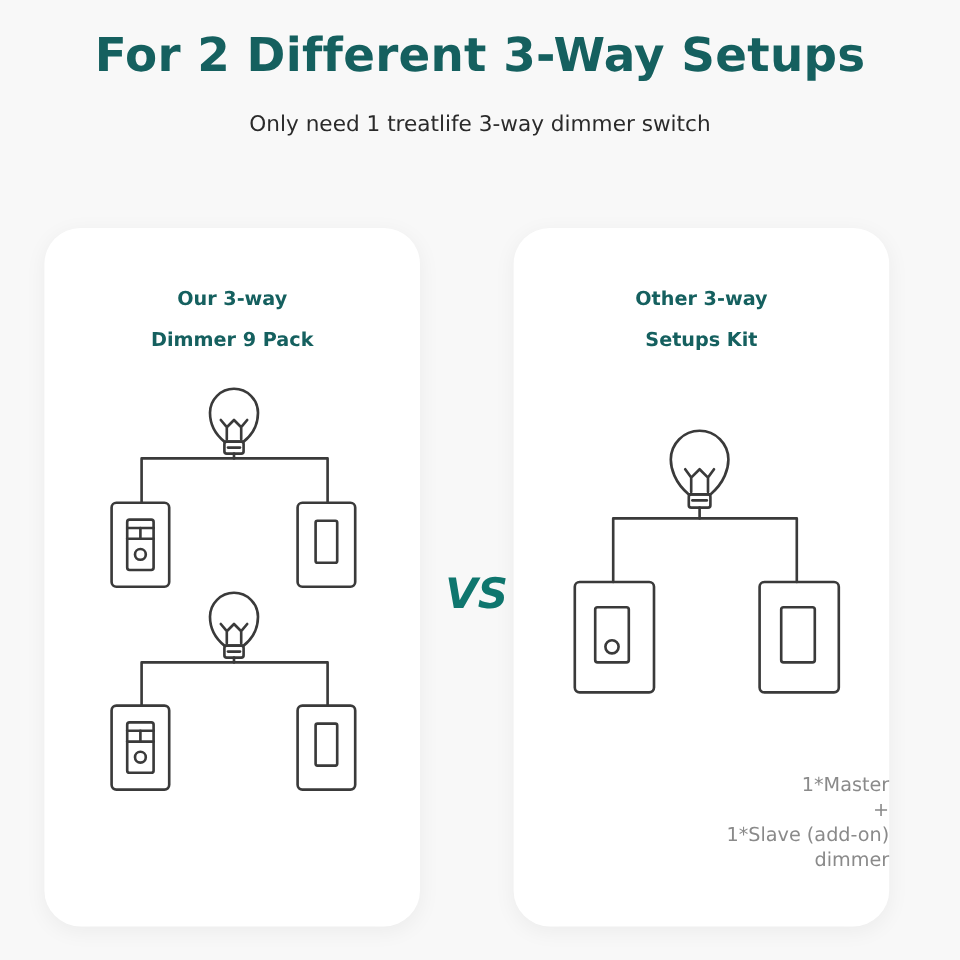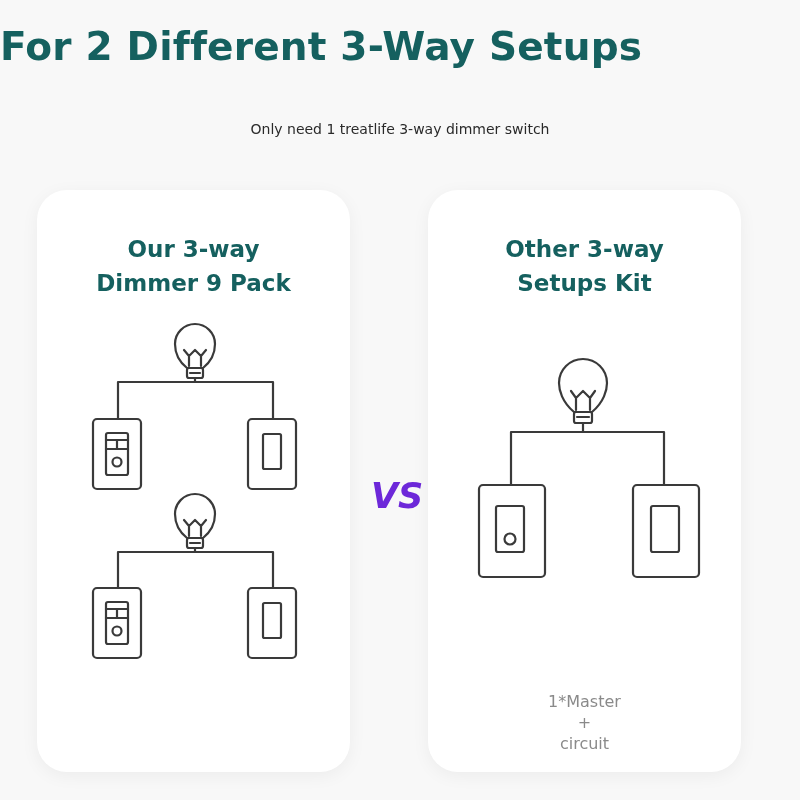--- a/index.html
+++ b/index.html
@@ -1,24 +1,24 @@
 <!DOCTYPE html>
 <html><head>
 <meta charset="utf-8">
 <style>
   html,body{margin:0;padding:0;}
   body{width:800px;height:800px;background:#f8f8f8;position:relative;overflow:hidden;font-family:"DejaVu Sans","Liberation Sans",sans-serif;}
-  .title{position:absolute;left:0;top:24px;width:800px;text-align:left;font-size:39px;font-weight:bold;color:#15605f;letter-spacing:0.2px;}
-  .subtitle{position:absolute;left:0;top:112px;width:800px;text-align:center;font-size:14px;line-height:35px;color:#2a2a2a;}
+  .title{position:absolute;left:0;top:24px;width:800px;text-align:center;font-size:39px;font-weight:bold;color:#15605f;letter-spacing:0.2px;}
+  .subtitle{position:absolute;left:0;top:86px;width:800px;text-align:center;font-size:18px;line-height:35px;color:#2a2a2a;}
   .card{position:absolute;top:190px;width:313px;height:582px;background:#fff;border-radius:30px;box-shadow:0 4px 18px rgba(0,0,0,0.05);}
   .card.left{left:37px;}
   .card.right{left:428px;}
-  .card-title{position:absolute;top:42px;left:0;width:100%;text-align:center;font-size:23px;line-height:34px;font-weight:bold;color:#15605f;}
-  .caption{position:absolute;left:0;width:100%;text-align:center;color:#8a8a8a;font-size:16px;line-height:21px;margin-top:48px;}
-  .vs{position:absolute;left:371px;top:476px;font-size:35px;font-weight:bold;font-style:italic;color:#6d28d9;}
+  .card-title{position:absolute;top:42px;left:0;width:100%;text-align:center;font-size:16px;line-height:34px;font-weight:bold;color:#15605f;}
+  .caption{position:absolute;left:0;width:100%;text-align:right;color:#8a8a8a;font-size:16px;line-height:21px;}
+  .vs{position:absolute;left:371px;top:476px;font-size:35px;font-weight:bold;font-style:italic;color:#0f766e;}
   svg{position:absolute;left:0;top:0;}
 </style>
 </head>
 <body>
 
 <div class="title">For 2 Different 3-Way Setups</div>
 <div class="subtitle">
   <div>Only need 1 treatlife 3-way dimmer switch</div>
 </div>
 
@@ -103,15 +103,16 @@
     </g>
     <g>
       <rect x="205" y="295" width="66" height="92" rx="4"></rect>
       <rect x="223" y="316" width="28" height="46" rx="2"></rect>
     </g>
   </svg>
 
   <div class="caption" style="top:453px;">
     <div>1*Master</div>
     <div>+</div>
-    <div>circuit</div>
+    <div>1*Slave (add-on)</div>
+    <div>dimmer</div>
   </div>
 </div>
 
 </body></html>

